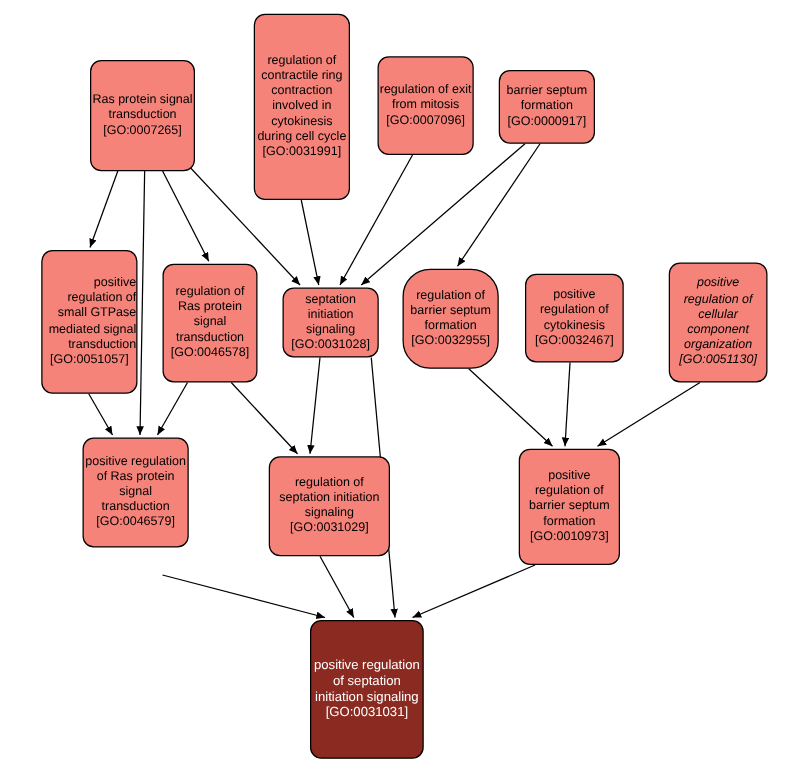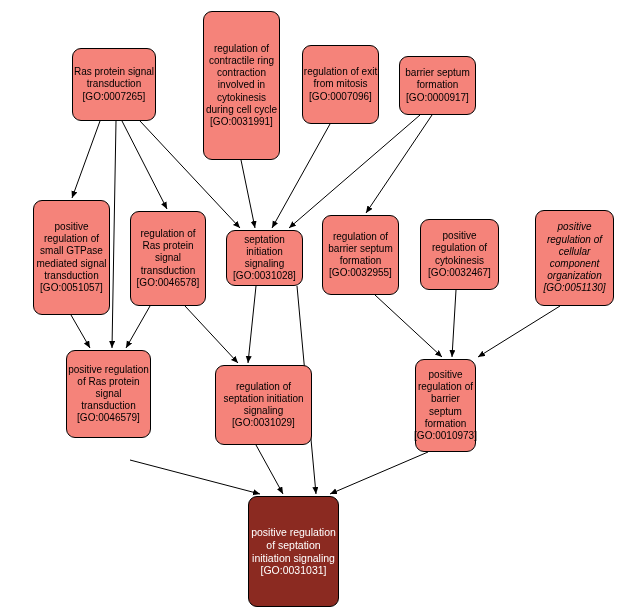--- a/index.html
+++ b/index.html
@@ -80,56 +80,56 @@
     <line x1="256" y1="286" x2="248" y2="363" marker-end="url(#arrow)"></line>
     <line x1="297" y1="286" x2="316" y2="494" marker-end="url(#arrow)"></line>
     <line x1="375" y1="295" x2="442" y2="357" marker-end="url(#arrow)"></line>
     <line x1="456" y1="290" x2="452" y2="357" marker-end="url(#arrow)"></line>
     <line x1="560" y1="306" x2="478" y2="357" marker-end="url(#arrow)"></line>
     <line x1="130" y1="460" x2="260" y2="494" marker-end="url(#arrow)"></line>
     <line x1="256" y1="445" x2="283" y2="494" marker-end="url(#arrow)"></line>
     <line x1="428" y1="452" x2="330" y2="494" marker-end="url(#arrow)"></line>
   </svg>
 
-  <div class="go-node" style="left:72px;  top:48px;  width:84px; height:73px;">
+  <div class="go-node" style="left:72px;  top:48px;  width:84px; height:89px;">
     <span>Ras protein signal transduction</span>
     <span class="go-id">[GO:0007265]</span>
   </div>
 
   <div class="go-node" style="left:203px; top:11px;  width:77px; height:149px;">
     <span>regulation of contractile ring contraction involved in cytokinesis during cell cycle</span>
     <span class="go-id">[GO:0031991]</span>
   </div>
 
   <div class="go-node" style="left:302px; top:45px;  width:77px; height:79px;">
     <span>regulation of exit from mitosis</span>
     <span class="go-id">[GO:0007096]</span>
   </div>
 
   <div class="go-node" style="left:399px; top:56px;  width:77px; height:59px;">
     <span>barrier septum formation</span>
     <span class="go-id">[GO:0000917]</span>
   </div>
 
-  <div class="go-node" style="left:33px;  top:200px; width:77px; height:115px;">
+  <div class="go-node" style="left:33px;  top:200px; width:77px; height:115px;text-align:right;">
     <span>positive regulation of small GTPase mediated signal transduction</span>
     <span class="go-id">[GO:0051057]</span>
   </div>
 
   <div class="go-node" style="left:130px; top:211px; width:76px; height:95px;">
     <span>regulation of Ras protein signal transduction</span>
     <span class="go-id">[GO:0046578]</span>
   </div>
 
   <div class="go-node" style="left:226px; top:230px; width:77px; height:56px;">
     <span>septation initiation signaling</span>
     <span class="go-id">[GO:0031028]</span>
   </div>
 
-  <div class="go-node" style="left:322px; top:215px; width:77px; height:80px;">
+  <div class="go-node" style="left:322px; top:215px; width:77px; height:80px;border-radius:22px;">
     <span>regulation of barrier septum formation</span>
     <span class="go-id">[GO:0032955]</span>
   </div>
 
   <div class="go-node" style="left:420px; top:219px; width:79px; height:71px;">
     <span>positive regulation of cytokinesis</span>
     <span class="go-id">[GO:0032467]</span>
   </div>
 
   <div class="go-node" style="left:535px; top:210px; width:79px; height:96px;font-style:italic;">
@@ -140,21 +140,21 @@
   <div class="go-node" style="left:66px;  top:350px; width:85px; height:88px;">
     <span>positive regulation of Ras protein signal transduction</span>
     <span class="go-id">[GO:0046579]</span>
   </div>
 
   <div class="go-node" style="left:215px; top:365px; width:97px; height:80px;">
     <span>regulation of septation initiation signaling</span>
     <span class="go-id">[GO:0031029]</span>
   </div>
 
-  <div class="go-node" style="left:415px; top:359px; width:61px; height:93px;">
+  <div class="go-node" style="left:415px; top:359px; width:81px; height:93px;">
     <span>positive regulation of barrier septum formation</span>
     <span class="go-id">[GO:0010973]</span>
   </div>
 
   <div class="go-node focus" style="left:248px; top:496px; width:91px; height:111px;">
     <span>positive regulation of septation initiation signaling</span>
     <span class="go-id">[GO:0031031]</span>
   </div>
 
 </div>

